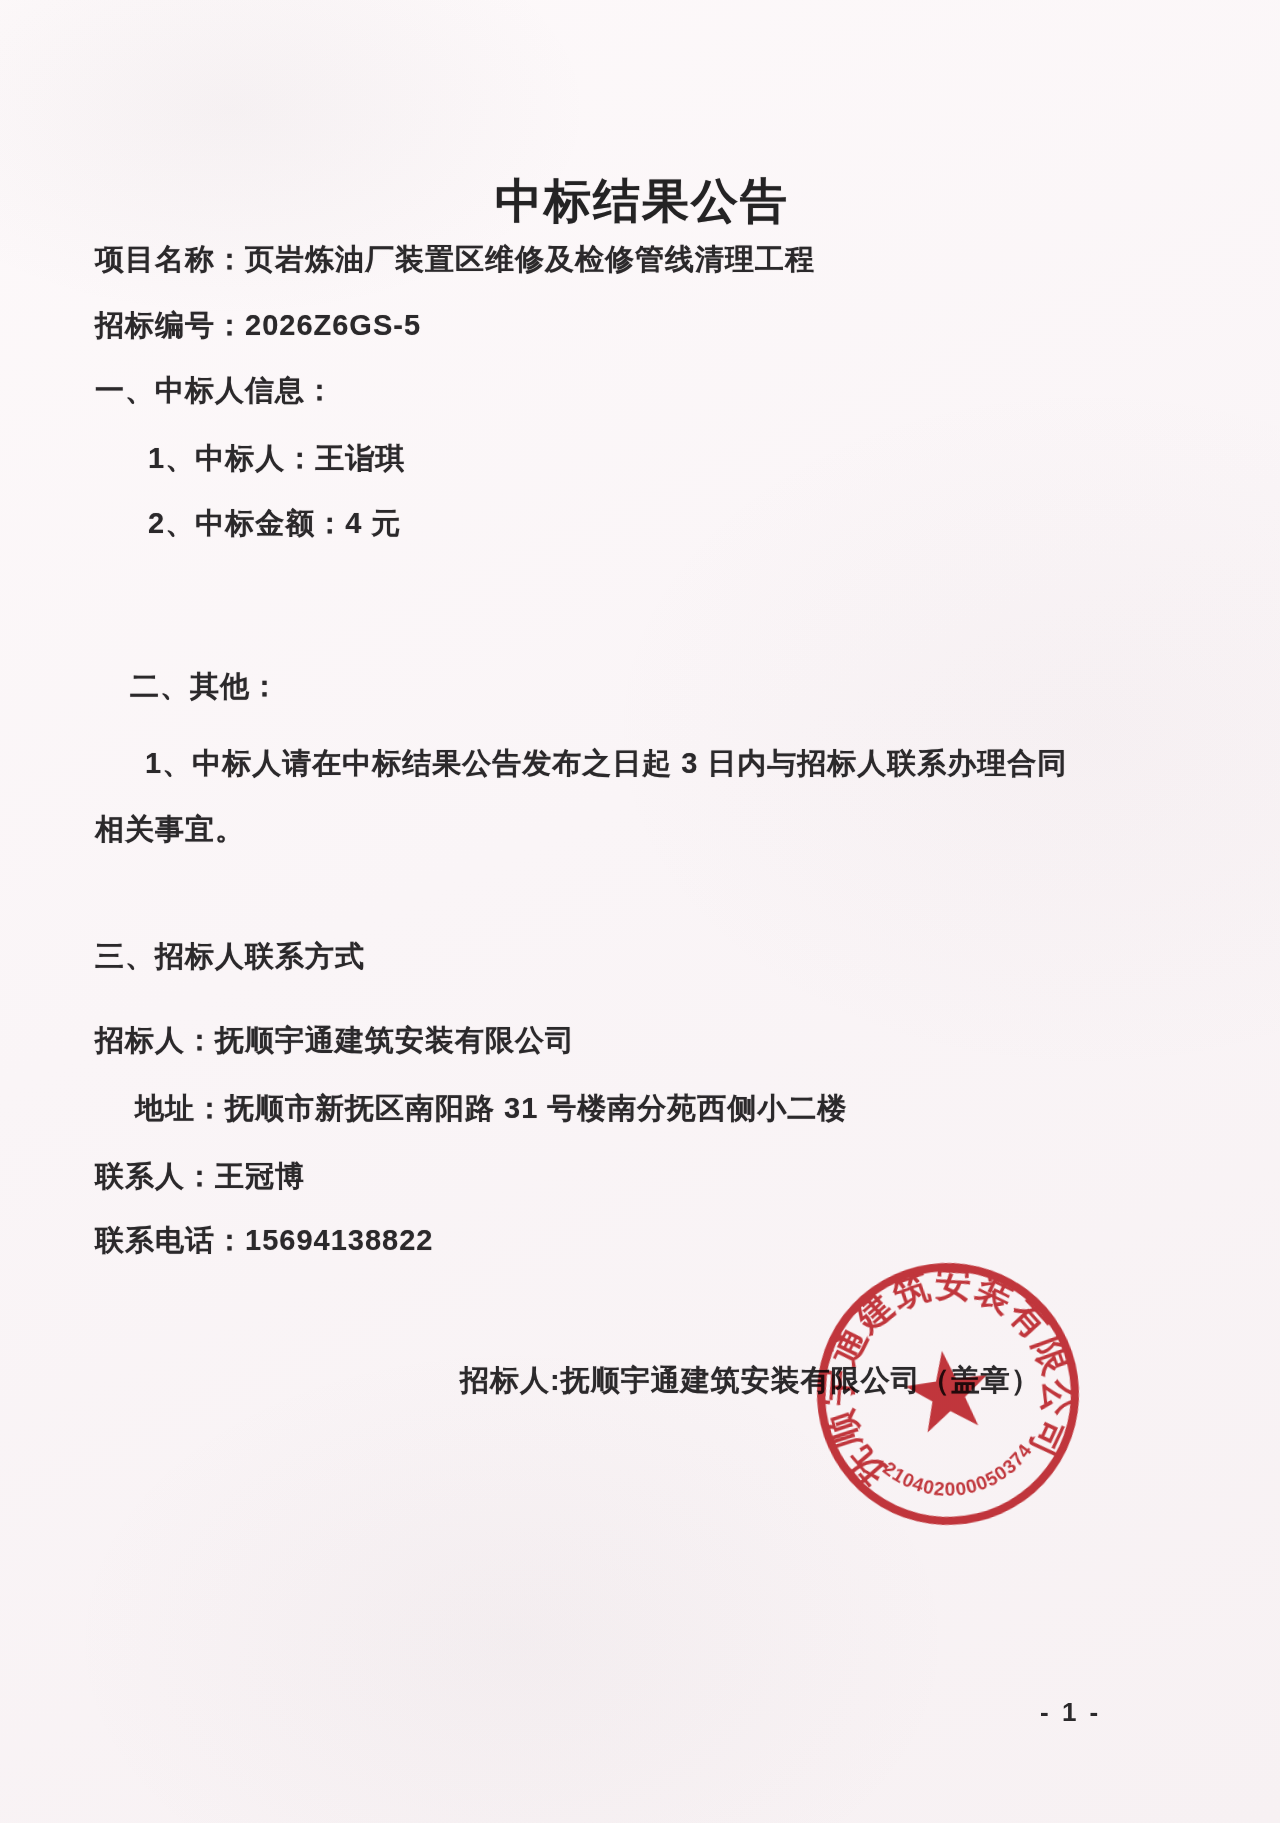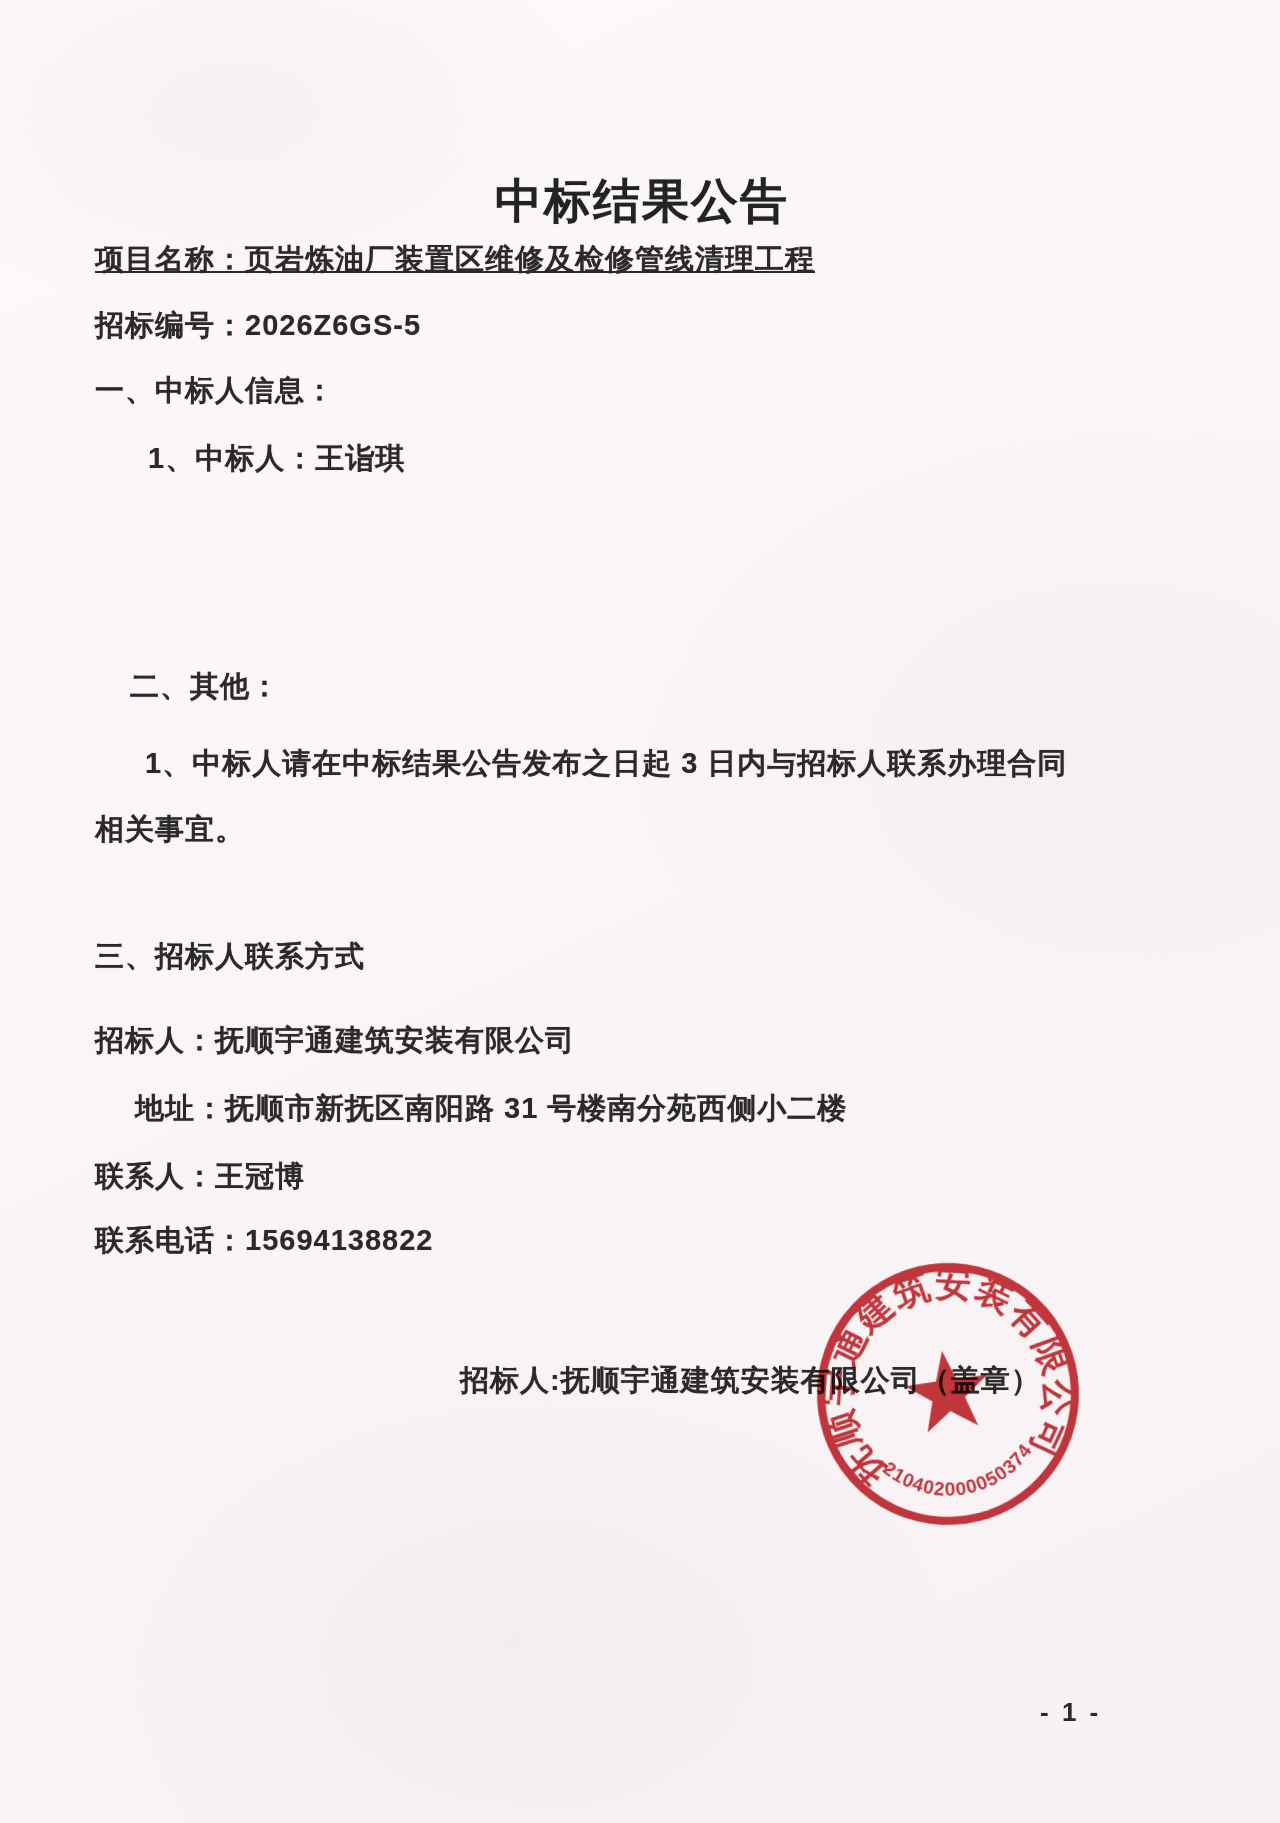--- a/index.html
+++ b/index.html
@@ -40,21 +40,21 @@
     position:absolute;
     margin:0;
     white-space:nowrap;
     font-size:29px;
     font-weight:700;
     letter-spacing:1px;
     color:#2b292b;
     text-shadow:0 0 1px rgba(45,42,45,.4);
     z-index:2;
   }
-  .l-project{top:240px;left:95px;text-decoration:underline;}
+  .l-project{top:240px;left:95px;}
   .l-tender{top:306px;left:95px;}
   .l-sec1{top:371px;left:95px;}
   .l-winner{top:439px;left:148px;}
   .l-amount{top:504px;left:148px;}
   .l-sec2{top:667px;left:95px;margin-left:35px;}
   .l-notice1{top:744px;left:145px;}
   .l-notice2{top:810px;left:95px;}
   .l-sec3{top:937px;left:95px;}
   .l-tenderer{top:1021px;left:95px;}
   .l-address{top:1089px;left:95px;margin-left:40px;}
@@ -86,20 +86,21 @@
 <body>
 
 <div class="page">
 
   <h1 class="doc-title">中标结果公告</h1>
 
   <p class="line l-project">项目名称：页岩炼油厂装置区维修及检修管线清理工程</p>
   <p class="line l-tender">招标编号：2026Z6GS-5</p>
   <p class="line l-sec1">一、中标人信息：</p>
   <p class="line l-winner">1、中标人：王诣琪</p>
+  <p class="line l-amount">2、中标金额：4 元</p>
   <p class="line l-sec2">二、其他：</p>
   <p class="line l-notice1">1、中标人请在中标结果公告发布之日起 3 日内与招标人联系办理合同</p>
   <p class="line l-notice2">相关事宜。</p>
   <p class="line l-sec3">三、招标人联系方式</p>
   <p class="line l-tenderer">招标人：抚顺宇通建筑安装有限公司</p>
   <p class="line l-address">地址：抚顺市新抚区南阳路 31 号楼南分苑西侧小二楼</p>
   <p class="line l-contact">联系人：王冠博</p>
   <p class="line l-phone">联系电话：15694138822</p>
 
   <p class="line l-signature">招标人:抚顺宇通建筑安装有限公司（盖章）</p>

